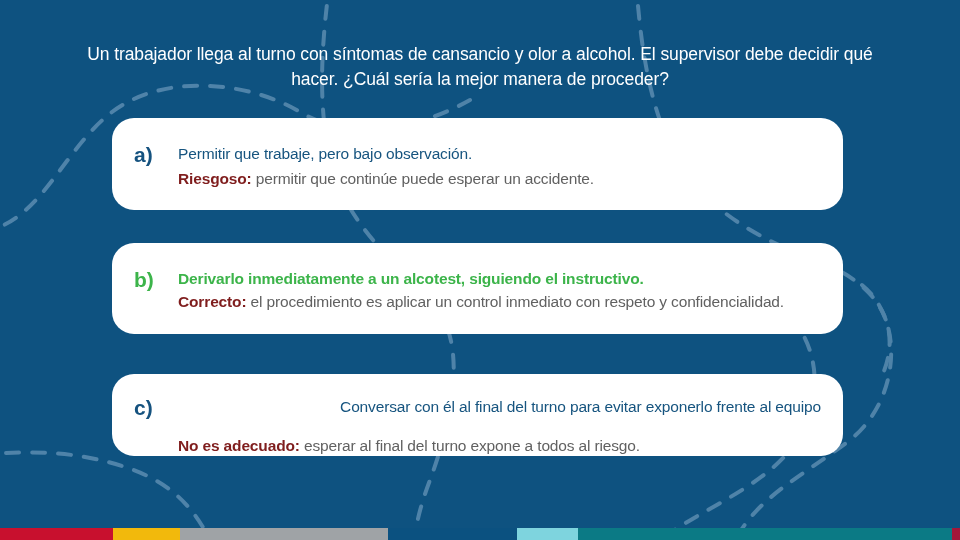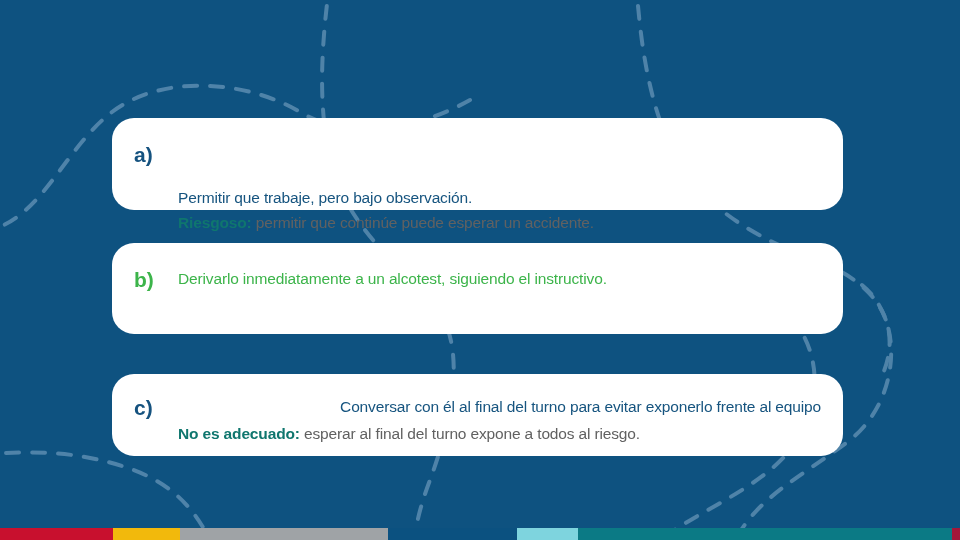--- a/index.html
+++ b/index.html
@@ -79,25 +79,25 @@
   .opt-title.green { color: #3cb44a; }
 
   .opt-note {
     color: #616161;
     font-size: 15.5px;
     line-height: 23px;
     letter-spacing: -0.15px;
     margin-top: 2px;
   }
   .opt-note b {
-    color: #0f766e;
+    color: #7f1d1d;
     font-weight: bold;
   }
   #card-b .opt-note { margin-top: 0px; }
-  #card-c .opt-note { margin-top: 4px; }
+  #card-c .opt-note { margin-top: 16px; }
 
   
   #bottom-bar {
     position: absolute;
     left: 0;
     bottom: 0;
     width: 960px;
     height: 12px;
     display: flex;
   }
@@ -115,35 +115,39 @@
       <path d="M 330 -20 C 322 40, 318 95, 328 150 C 338 210, 380 250, 430 300
                C 470 340, 452 420, 430 480 C 418 512, 415 530, 414 548"></path>
       <path d="M 636 -20 C 640 40, 648 100, 672 150 C 700 208, 760 240, 820 262
                C 880 285, 905 330, 880 380"></path>
       <path d="M 862 285 C 905 320, 900 400, 850 440 C 800 478, 760 495, 735 540"></path>
       <path d="M 770 300 C 820 330, 830 400, 790 450 C 760 488, 700 510, 660 540"></path>
       <path d="M -20 455 C 30 450, 70 452, 108 462 C 150 473, 185 490, 210 540"></path>
     </g>
   </svg>
 
+  <div class="question">Un trabajador llega al turno con síntomas de cansancio y olor a alcohol. El supervisor debe decidir qué hacer. ¿Cuál sería la mejor manera de proceder?</div>
 
   <div class="card" id="card-a">
     <div class="marker" style="color: rgb(21, 82, 127);">a)</div>
     <div class="card-body">
-      <div class="opt-title" style="color: rgb(22, 84, 127); margin-top: 44px;">Permitir que trabaje, pero bajo observación.</div>
+      <div class="opt-title" style="color: rgb(22, 84, 127);">Permitir que trabaje, pero bajo observación.</div>
       <div class="opt-note">
         <b>Riesgoso:</b><span> permitir que continúe puede esperar un accidente.</span>
       </div>
     </div>
   </div>
 
   <div class="card" id="card-b">
     <div class="marker green" style="color: rgb(60, 180, 74);">b)</div>
     <div class="card-body">
-      <div class="opt-title green" style="color: rgb(60, 180, 74);">Derivarlo inmediatamente a un alcotest, siguiendo el instructivo.</div>
+      <div class="opt-title green" style="color: rgb(60, 180, 74); font-weight: bold;">Derivarlo inmediatamente a un alcotest, siguiendo el instructivo.</div>
+      <div class="opt-note">
+        <b>Correcto:</b><span> el procedimiento es aplicar un control inmediato con respeto y confidencialidad.</span>
+      </div>
     </div>
   </div>
 
   <div class="card" id="card-c">
     <div class="marker" style="color: rgb(21, 82, 127);">c)</div>
     <div class="card-body">
       <div class="opt-title" style="color: rgb(22, 84, 127); text-align: right;">Conversar con él al final del turno para evitar exponerlo frente al equipo</div>
       <div class="opt-note">
         <b>No es adecuado:</b><span> esperar al final del turno expone a todos al riesgo.</span>
       </div>

